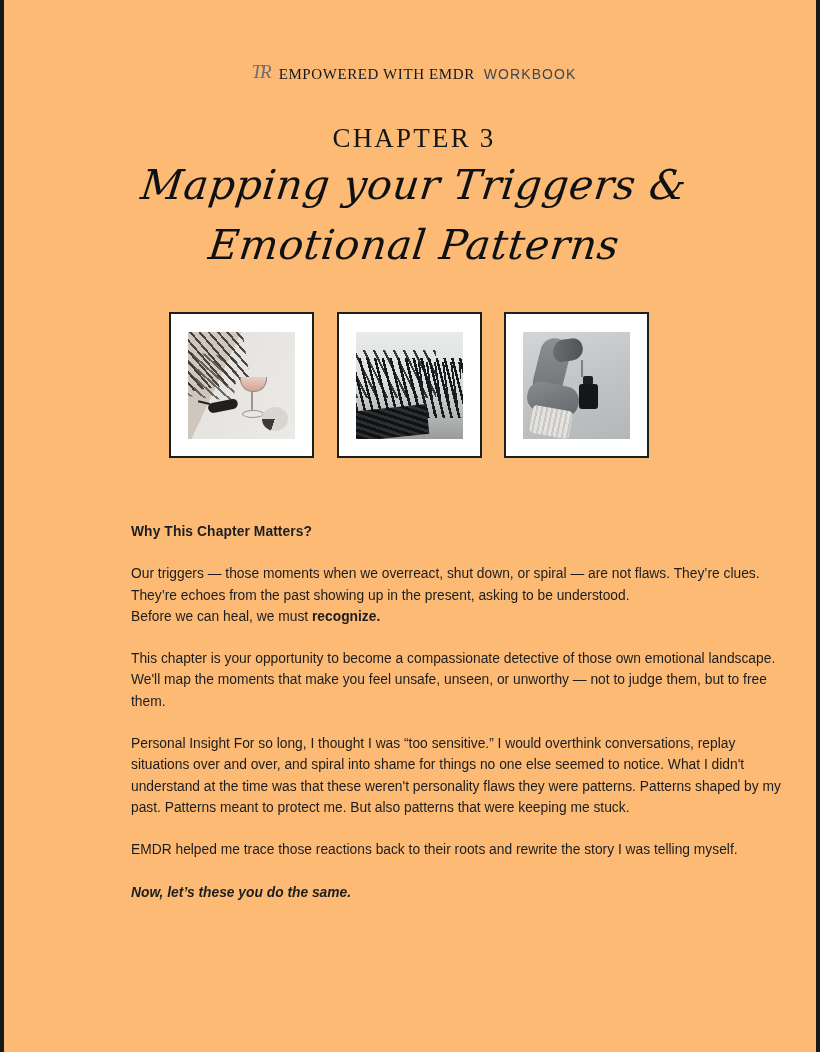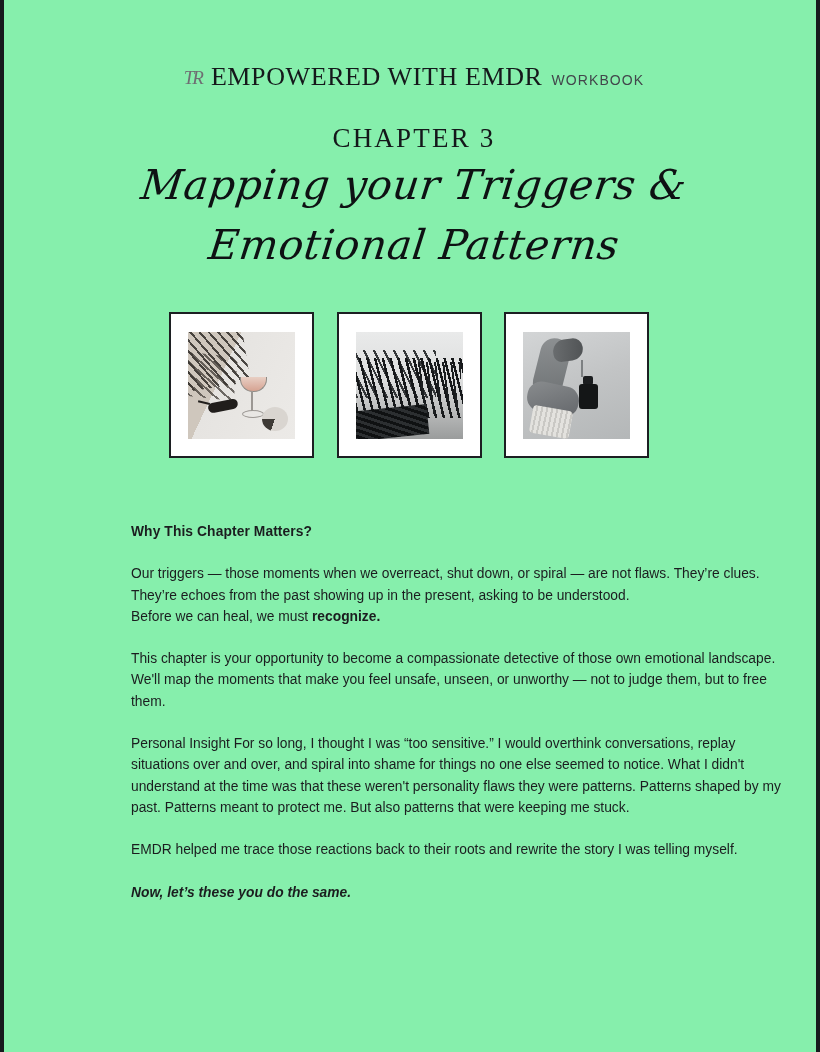--- a/index.html
+++ b/index.html
@@ -7,21 +7,21 @@
     padding: 0;
     background: #ffffff;
   }
   body {
     font-family: "Liberation Sans", sans-serif;
   }
   .page {
     position: relative;
     width: 820px;
     height: 1052px;
-    background: #86efac;
+    background: #fdba74;
     box-sizing: border-box;
     border-left: 4px solid #161a1d;
     border-right: 4px solid #161a1d;
     overflow: hidden;
   }
 
   
   .masthead {
     position: absolute;
     top: 62px;
@@ -36,21 +36,21 @@
     font-family: "Liberation Serif", serif;
     font-size: 19px;
     color: #6e6e72;
     letter-spacing: -2px;
     font-style: italic;
     position: relative;
     top: -1px;
   }
   .brand-serif {
     font-family: "Liberation Serif", serif;
-    font-size: 26px;
+    font-size: 15px;
     letter-spacing: 0.6px;
     color: #15181b;
     white-space: nowrap;
   }
   .brand-sans {
     font-family: "Liberation Sans", sans-serif;
     font-size: 14px;
     letter-spacing: 1.1px;
     color: #42464b;
     white-space: nowrap;

